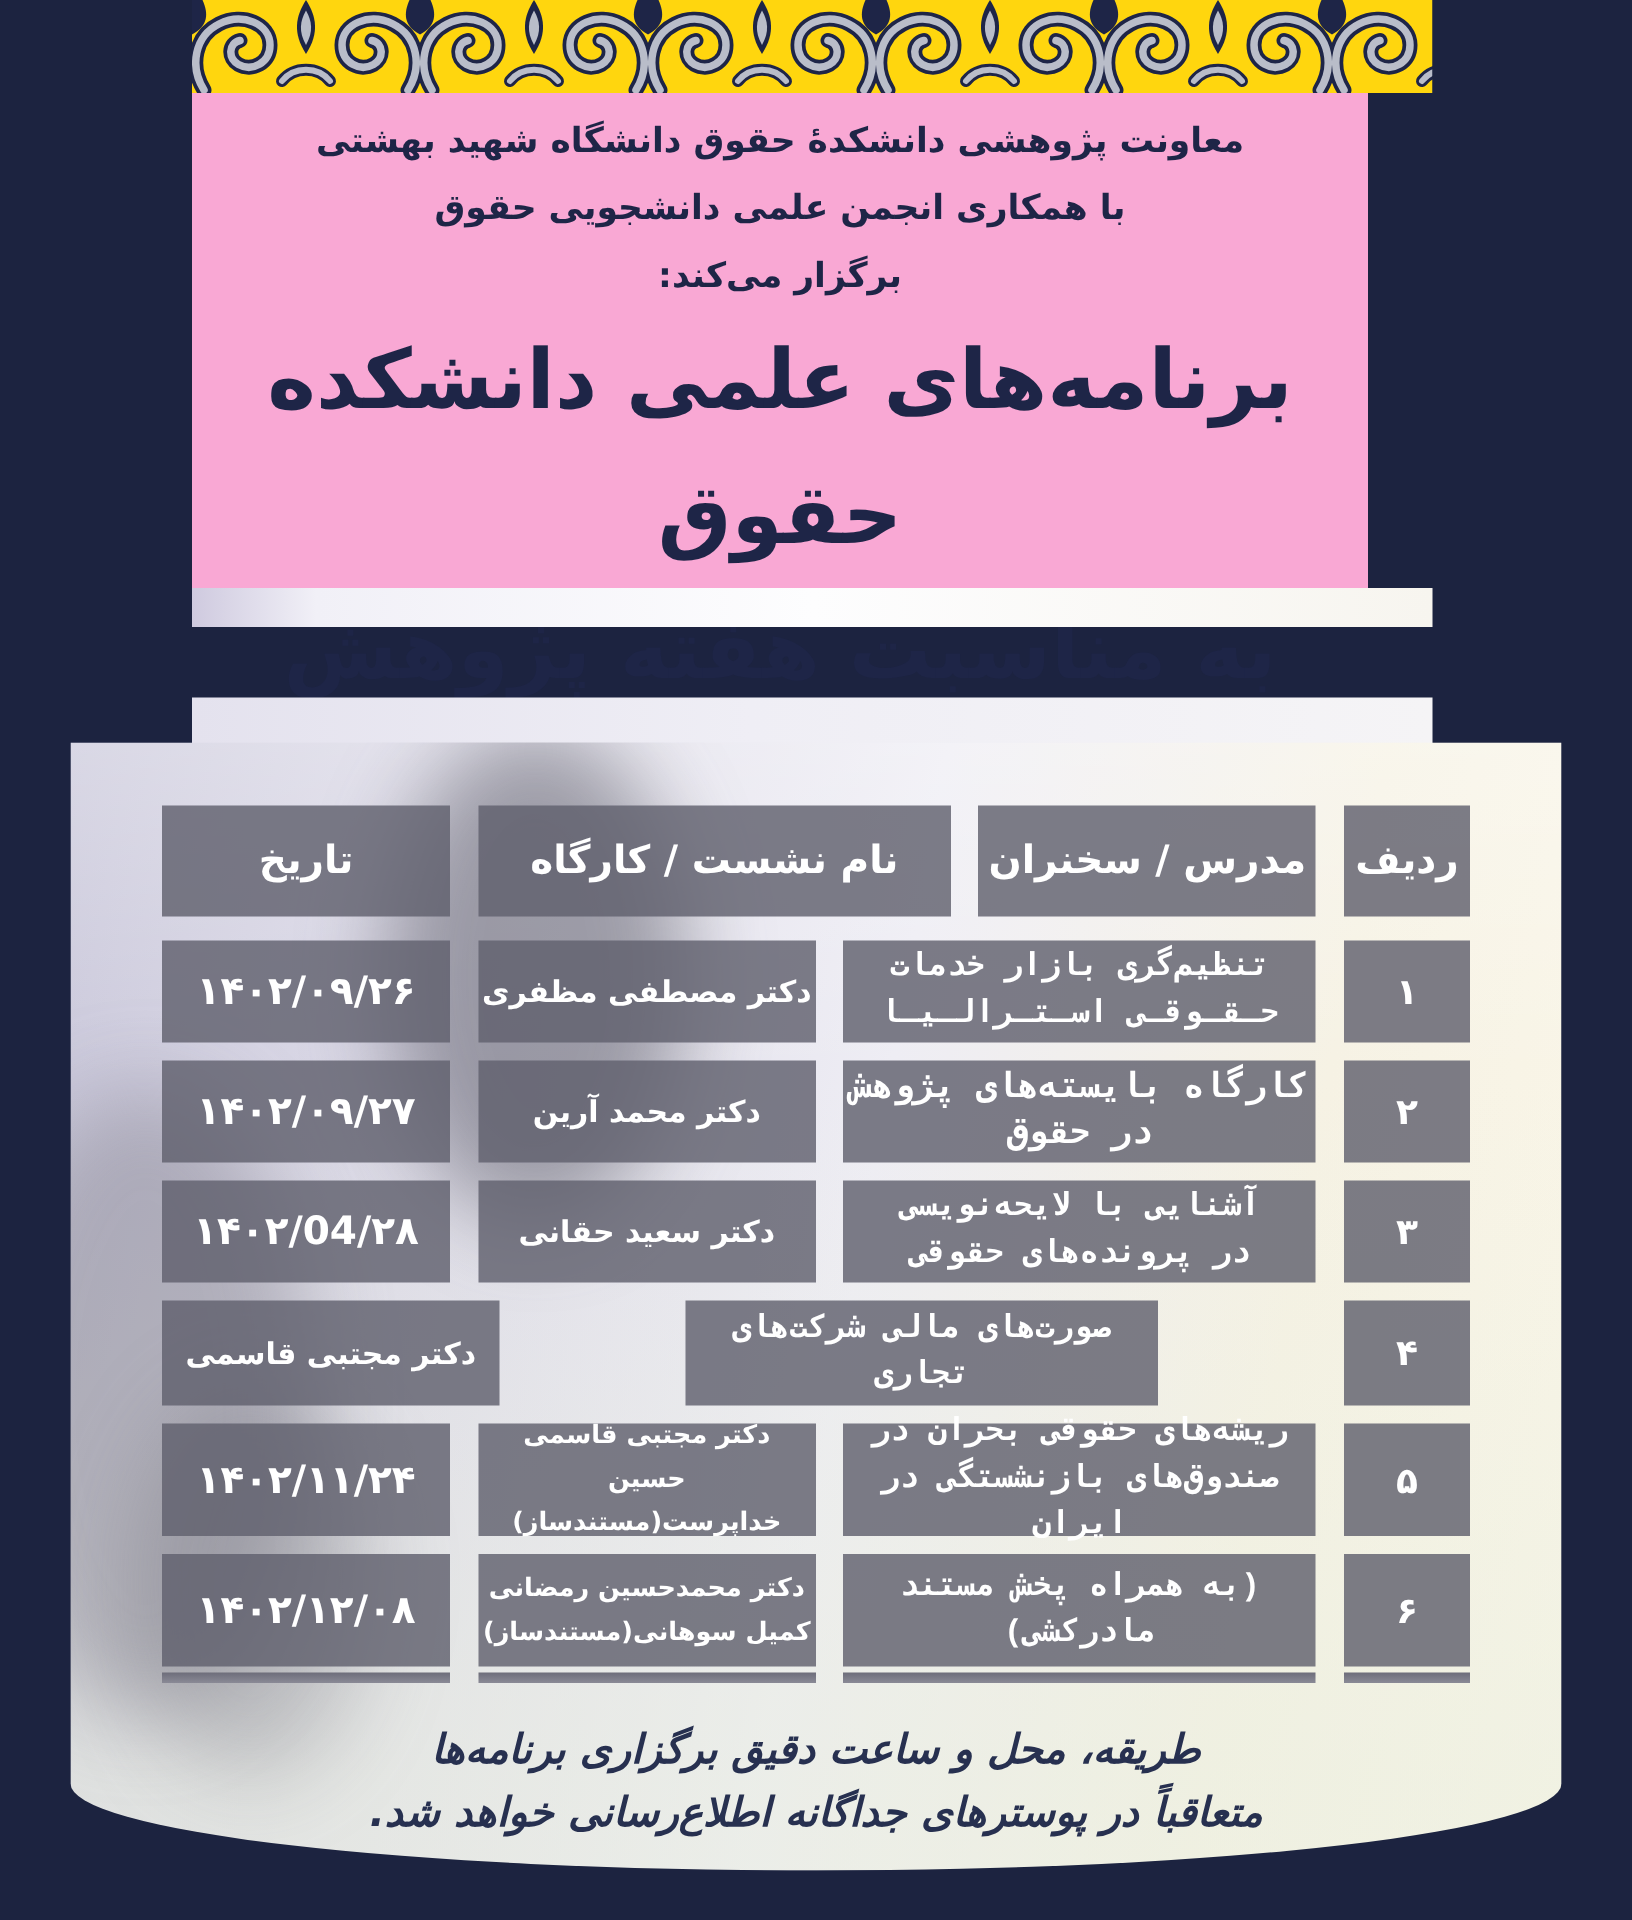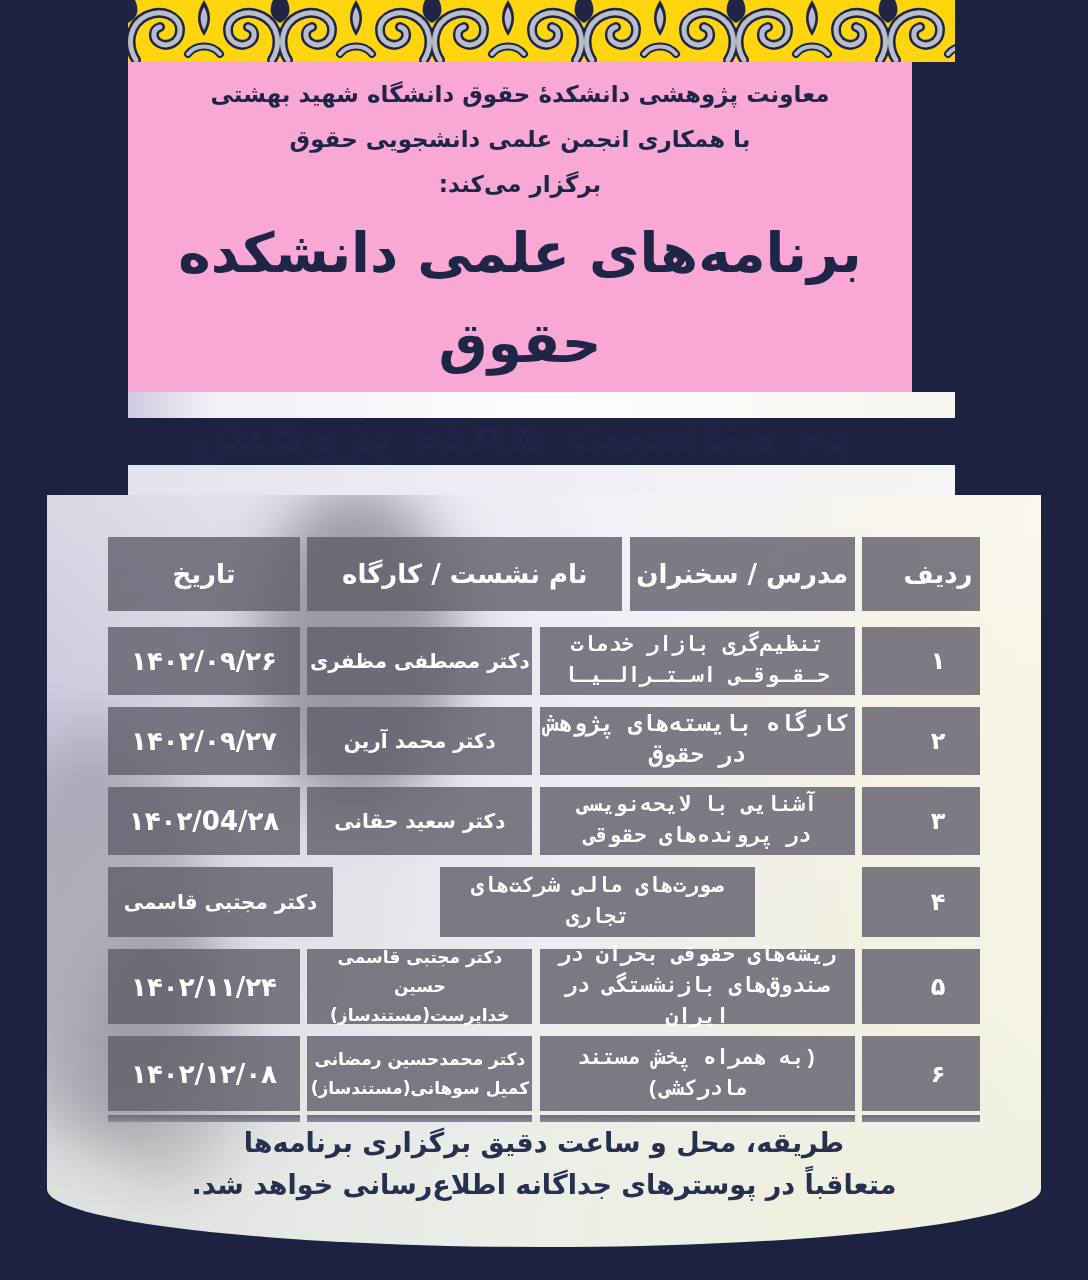--- a/index.html
+++ b/index.html
@@ -56,36 +56,36 @@
   .thead{height:74px;margin-bottom:16px;}
   .r-68{height:68px;margin-bottom:12px;}
   .r-70{height:70px;margin-bottom:12px;}
   .r-75{height:75px;margin-bottom:12px;}
   .r-last{margin-bottom:4px;}
   .cell{
     background:rgba(96,96,110,0.82);
     color:#fff;display:flex;flex-direction:column;align-items:center;justify-content:center;
     text-align:center;direction:rtl;
   }
-  .c-num{width:84px;padding-left:34px;}
+  .c-num{width:84px;}
   .c-workshop{width:315px;}
   .c-speaker{width:225px;}
   .c-date{width:192px;}
   .hcell{font-size:26px;font-weight:bold;}
   .num-txt{font-size:24px;font-weight:bold;}
   .date-txt{font-size:26px;font-weight:bold;letter-spacing:3px;}
   .l1{font-size:21px;font-weight:bold;line-height:31px;font-family:Liberation Mono, monospace;}
   .l1.single{font-size:23px;}
   .sp{font-size:20px;font-weight:bold;line-height:30px;}
   .sp.small{font-size:17px;line-height:29px;}
   .bars{display:flex;justify-content:space-between;direction:rtl;}
   .bar{height:7px;background:linear-gradient(180deg,#6d6d7a,#8a8a96);}
 
   
-  .panel-footer{position:relative;text-align:center;direction:rtl;}
+  .panel-footer{position:relative;margin-top:24px;text-align:center;direction:rtl;font-style:italic;}
   .footer-line{font-size:27px;font-weight:bold;color:#273050;line-height:42px;margin:0;}
 </style>
 </head>
 <body>
 
 <div class="stage">
 
   <div class="yellow-header">
     <svg class="ornament" width="827" height="62" viewBox="0 0 827 62" preserveAspectRatio="none" xmlns="http://www.w3.org/2000/svg">
       <defs>

